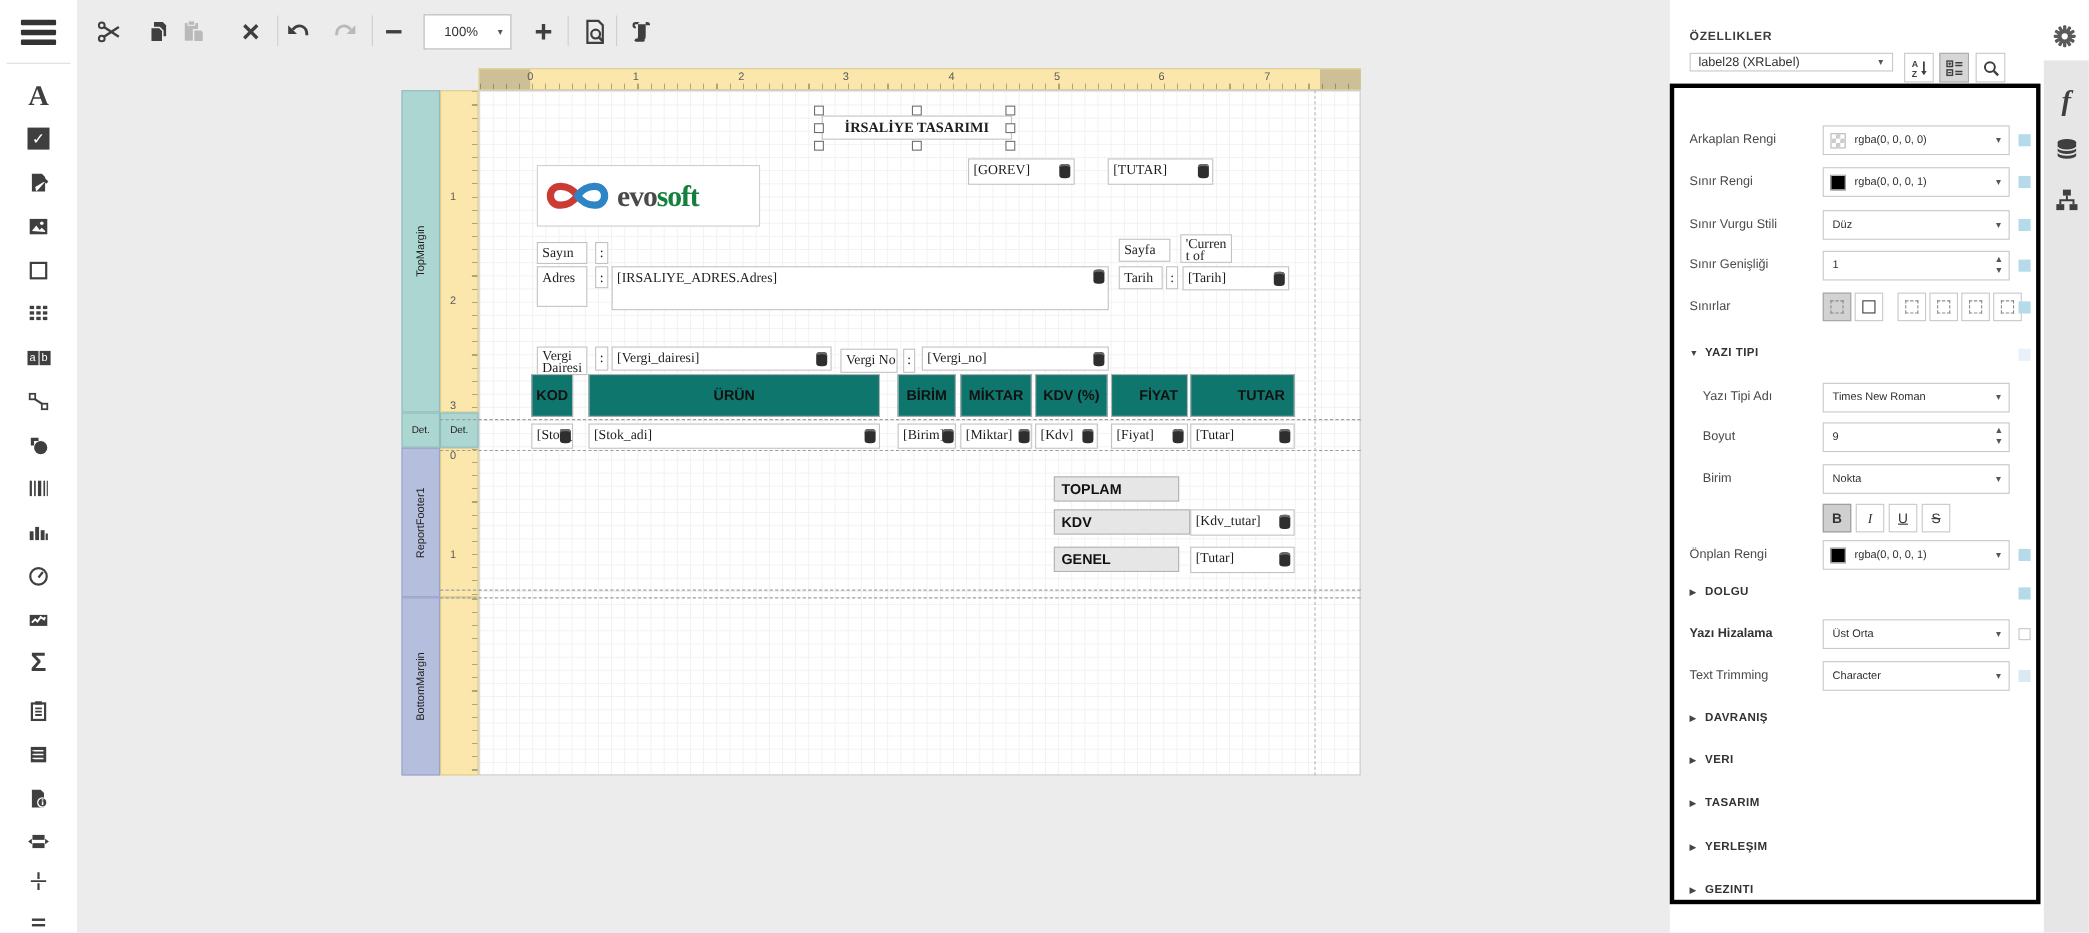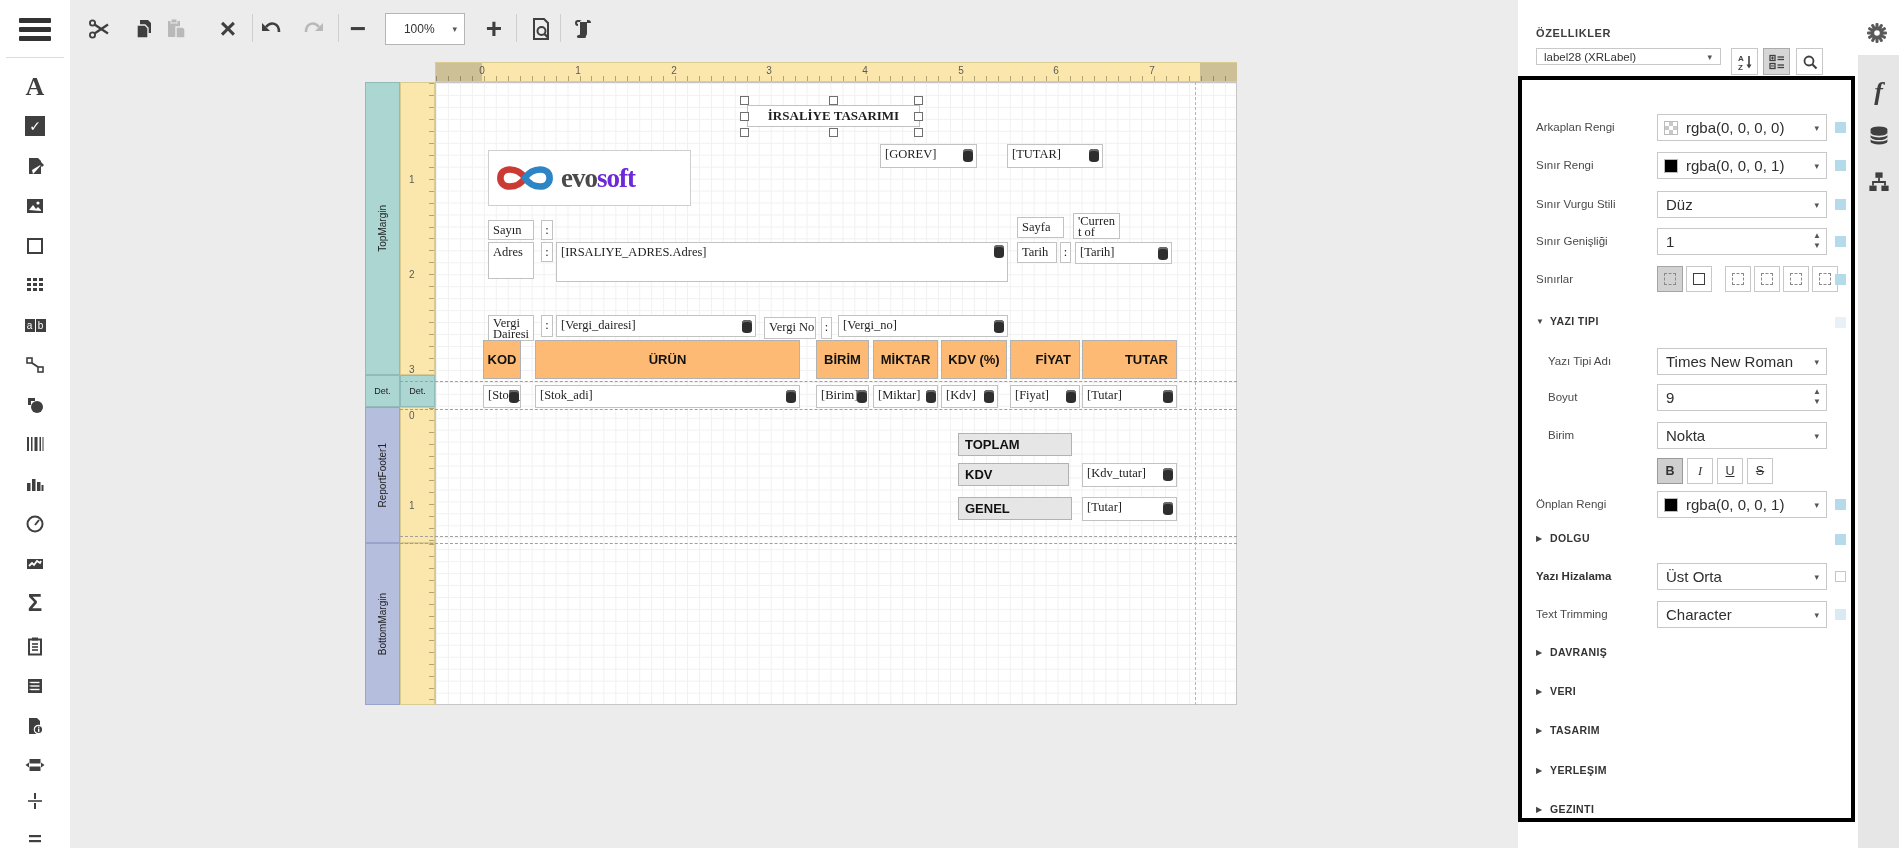--- a/index.html
+++ b/index.html
@@ -39,42 +39,42 @@
   .band.lav{background:#b6bedd;border:1px solid #9aa3c9;}
   .band .vtext{writing-mode:vertical-rl;transform:rotate(180deg);font-size:10px;color:#222;white-space:nowrap;}
   .detcell{position:absolute;width:35px;height:32px;background:#abd6d2;border:1px solid #8fbcb8;box-sizing:border-box;font-size:9px;color:#222;display:flex;align-items:center;justify-content:center;cursor:pointer;}
   .surface{position:absolute;left:435px;top:82px;width:802px;height:623px;background-color:#fff;background-image:linear-gradient(#f1f1f1 1px,transparent 1px),linear-gradient(90deg,#f1f1f1 1px,transparent 1px);background-size:11.96px 11.96px;border:1px solid #c6c6c6;box-sizing:border-box;}
   .dashh{position:absolute;left:400px;width:837px;height:0;border-top:1px dashed #9f9f9f;}
   .dashv{position:absolute;top:82px;height:623px;width:0;border-left:1px dashed #b5b5b5;}
   .rbox{position:absolute;background:#fff;border:1px solid #c2c2c2;box-sizing:border-box;font-family:"Liberation Serif","DejaVu Serif",serif;font-size:12.5px;color:#1d1d1d;padding:2px 4px;overflow:hidden;cursor:pointer;}
   .rbox.center{text-align:center;}
   .rbox.wrap2{line-height:11px;white-space:normal;}
   .rbox.nowrap{white-space:nowrap;}
-  .hdrcell{position:absolute;background:#fdba74;border:1px solid #b2b2b2;box-sizing:border-box;font-weight:bold;font-size:13px;color:#111;display:flex;align-items:center;justify-content:center;cursor:pointer;}
+  .hdrcell{position:absolute;background:#0f766e;border:1px solid #b2b2b2;box-sizing:border-box;font-weight:bold;font-size:13px;color:#111;display:flex;align-items:center;justify-content:center;cursor:pointer;}
   .hdrcell.right{justify-content:flex-end;padding-right:8px;}
   .graybox{position:absolute;background:#e6e6e6;border:1px solid #b2b2b2;box-sizing:border-box;font-weight:bold;font-size:13px;color:#111;display:flex;align-items:center;padding-left:6px;cursor:pointer;}
   .dbic{position:absolute;right:3px;top:4px;width:10px;height:13px;background:#2e2e2e;border-radius:4px/3px;box-shadow:inset 0 2px 0 #6a6a6a;}
   .hd{position:absolute;width:7px;height:7px;background:#fff;border:1px solid #6f6f6f;box-sizing:content-box;cursor:pointer;}
   .logo{display:flex;align-items:center;height:100%;}
   .logo .evo{font-weight:bold;font-size:27px;color:#4a4a4a;letter-spacing:-1px;}
-  .logo .soft{font-weight:bold;font-size:27px;color:#6d28d9;letter-spacing:-1px;}
+  .logo .soft{font-weight:bold;font-size:27px;color:#15803d;letter-spacing:-1px;}
   
   .propspanel{position:absolute;left:1518px;top:0;width:381px;height:848px;background:#fff;}
   .ptitle{position:absolute;left:18px;top:27px;font-size:11px;font-weight:bold;color:#3c3c3c;letter-spacing:.6px;}
   .selectorbox{position:absolute;left:18px;top:48px;width:185px;height:17px;border:1px solid #c8c8c8;background:#fff;display:flex;align-items:center;box-sizing:border-box;cursor:pointer;}
   .selectorbox .sv{flex:1;font-size:11.5px;color:#333;padding-left:7px;}
   .pbtn{position:absolute;top:48px;width:27px;height:27px;border:1px solid #c8c8c8;background:#fff;box-sizing:border-box;display:flex;align-items:center;justify-content:center;cursor:pointer;}
   .pbtn.active{background:#d6d6d6;border-color:#ababab;}
   .focusbox{position:absolute;left:0px;top:76px;width:337px;height:746px;border:4px solid #000;box-sizing:border-box;background:#fff;}
   .prow{position:absolute;left:18px;width:314px;height:28px;}
   .plabel{position:absolute;left:0;top:7px;font-size:11.5px;color:#4a4a4a;}
   .plabel.ind{left:12px;}
   .plabel.bold{font-weight:bold;color:#333;}
   .ctrl{position:absolute;left:121px;top:0;width:170px;height:27px;border:1px solid #c8c8c8;background:#fff;box-sizing:border-box;display:flex;align-items:center;cursor:pointer;}
-  .ctrl .ctext{flex:1;font-size:15px;color:#2e2e2e;padding-left:8px;white-space:nowrap;overflow:hidden;}
+  .ctrl .ctext{flex:1;font-size:10px;color:#2e2e2e;padding-left:8px;white-space:nowrap;overflow:hidden;}
   .ctrl .caret{margin-right:7px;}
   .swatch{width:14px;height:14px;margin-left:6px;border:1px solid #bbb;box-sizing:border-box;flex:none;}
   .swatch.black{background:#000;}
   .swatch.checker{background-image:linear-gradient(45deg,#c9c9c9 25%,transparent 25%,transparent 75%,#c9c9c9 75%),linear-gradient(45deg,#c9c9c9 25%,#fff 25%,#fff 75%,#c9c9c9 75%);background-size:8px 8px;background-position:0 0,4px 4px;}
   .swatch + .ctext{padding-left:8px;}
   .spin{position:absolute;right:5px;top:2px;display:flex;flex-direction:column;line-height:10px;color:#555;font-size:8px;text-align:center;}
   .marker{position:absolute;left:299px;top:8px;width:11px;height:11px;background:#b5dbeb;}
   .marker.faint{background:#e7f1f7;}
   .marker.pale{background:#d9eaf3;}
   .marker.outline{background:#fff;border:1px solid #c6c6c6;box-sizing:border-box;}
@@ -427,21 +427,21 @@
 
   <div class="rbox nowrap" style="left:483px;top:385px;width:38px;height:23px"><span>[Stok_Kodu]</span><span class="dbic" style="right:1px"></span></div>
   <div class="rbox nowrap" style="left:535px;top:385px;width:265px;height:23px"><span>[Stok_adi]</span><span class="dbic"></span></div>
   <div class="rbox nowrap" style="left:816px;top:385px;width:53px;height:23px"><span>[Birim]</span><span class="dbic" style="right:1px"></span></div>
   <div class="rbox nowrap" style="left:873px;top:385px;width:65px;height:23px"><span>[Miktar]</span><span class="dbic" style="right:1px"></span></div>
   <div class="rbox nowrap" style="left:941px;top:385px;width:57px;height:23px"><span>[Kdv]</span><span class="dbic"></span></div>
   <div class="rbox nowrap" style="left:1010px;top:385px;width:70px;height:23px"><span>[Fiyat]</span><span class="dbic"></span></div>
   <div class="rbox nowrap" style="left:1082px;top:385px;width:95px;height:23px"><span>[Tutar]</span><span class="dbic"></span></div>
 
   <div class="graybox" style="left:958px;top:433px;width:114px;height:23px">TOPLAM</div>
-  <div class="graybox" style="left:958px;top:463px;width:111px;height:23px">KDV</div>
+  <div class="graybox" style="left:958px;top:463px;width:124px;height:23px">KDV</div>
   <div class="rbox nowrap" style="left:1082px;top:463px;width:95px;height:24px"><span>[Kdv_tutar]</span><span class="dbic"></span></div>
   <div class="graybox" style="left:958px;top:497px;width:114px;height:23px">GENEL</div>
   <div class="rbox nowrap" style="left:1082px;top:497px;width:95px;height:24px"><span>[Tutar]</span><span class="dbic"></span></div>
 
   <div class="propspanel">
     <div class="ptitle">ÖZELLIKLER</div>
     <div class="selectorbox">
       <span class="sv">label28 (XRLabel)</span>
       <span class="caret" style="margin-right:8px">▾</span>
     </div>

